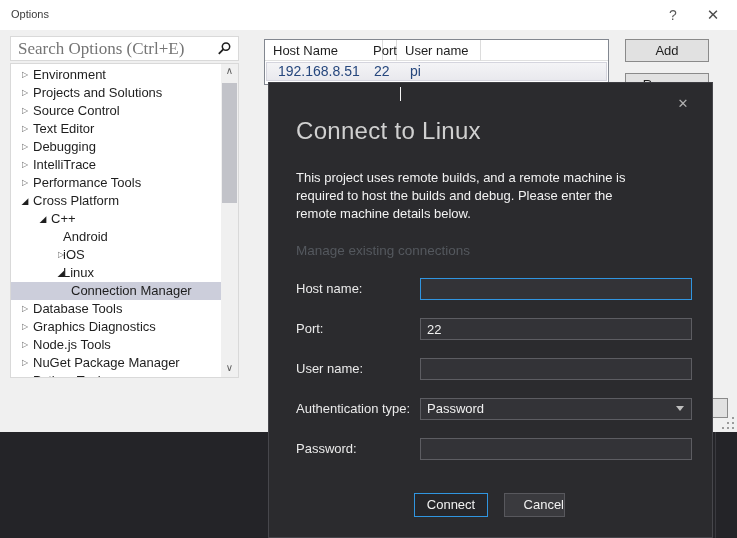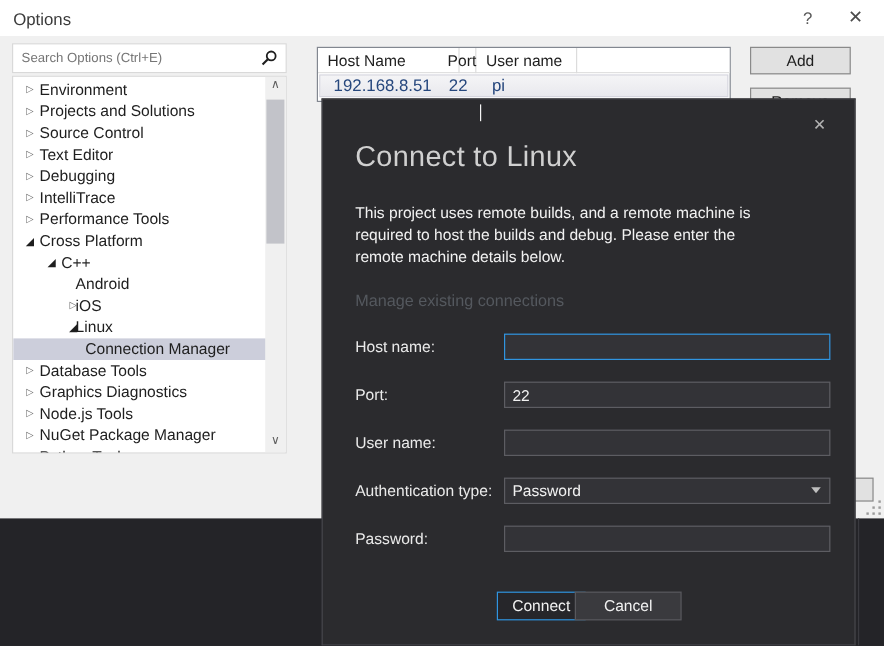--- a/index.html
+++ b/index.html
@@ -6,26 +6,26 @@
   html,body { width:737px; height:538px; }
   body {
     position: relative; overflow: hidden;
     background: #242428;
     font-family: "Liberation Sans", sans-serif;
     -webkit-font-smoothing: antialiased;
   }
   
   .options-window { position:absolute; left:0; top:0; width:737px; height:432px; background:#f0f0f0; }
   .titlebar { position:absolute; left:0; top:0; width:737px; height:30px; background:#ffffff; }
-  .win-title { position:absolute; left:11px; top:8px; font-size:14px; color:#3b3b3b; }
+  .win-title { position:absolute; left:11px; top:8px; font-size:11px; color:#3b3b3b; }
   .win-help  { position:absolute; left:663px; top:5px; width:20px; height:20px; text-align:center; line-height:20px; font-size:14px; color:#5a5a5a; cursor:default; }
   .win-close { position:absolute; left:701px; top:4px; width:24px; height:22px; text-align:center; line-height:22px; font-size:15px; color:#4c4c4c; cursor:default; }
 
   .searchbox { position:absolute; left:10px; top:36px; width:229px; height:25px; background:#ffffff; border:1px solid #d9d9d9; }
-  .searchbox input { position:absolute; left:7px; top:2px; width:190px; height:19px; border:none; outline:none; font-size:11px; color:#0f172a; background:transparent; font-family:Liberation Sans, sans-serif; }
+  .searchbox input { position:absolute; left:7px; top:2px; width:190px; height:19px; border:none; outline:none; font-size:17px; color:#0f172a; background:transparent; font-family:Liberation Serif, serif; }
   .search-icon { position:absolute; right:6px; top:4px; width:15px; height:15px; }
 
   .tree { position:absolute; left:10px; top:63px; width:229px; height:315px; background:#ffffff; border:1px solid #d9d9d9; overflow:hidden; }
   .tree-inner { position:absolute; left:0; top:2px; width:211px; }
   .trow { position:relative; height:18px; line-height:18px; font-size:13px; color:#1e1e1e; white-space:nowrap; cursor:default; }
   .trow .glyph { position:absolute; top:0; width:12px; text-align:center; }
   .glyph.c { font-size:8px; color:#6d6d6d; }
   .glyph.e { font-size:9px; color:#1e1e1e; }
   .lvl0 .glyph { left:8px; }   .lvl0 .tlabel { padding-left:22px; }
   .lvl1 .glyph { left:26px; }  .lvl1 .tlabel { padding-left:40px; }
@@ -72,21 +72,21 @@
   .field { position:absolute; left:124px; top:0; width:272px; height:22px; background:#333337; border:1px solid #5d5d62; color:#f1f1f1; font-size:13px; font-family:"Liberation Sans",sans-serif; padding:0 6px; outline:none; }
   .field.focused { border:1px solid #3095e0; }
   .caret { position:absolute; left:131px; top:4px; width:1px; height:14px; background:#f5f5f5; }
   .combo { line-height:20px; cursor:default; }
   .combo-arrow { position:absolute; right:7px; top:7px; width:0; height:0; border-left:4px solid transparent; border-right:4px solid transparent; border-top:5px solid #bfbfbf; }
 
   .row-host { top:195px; } .row-port { top:235px; } .row-user { top:275px; } .row-auth { top:315px; } .row-pass { top:355px; }
 
   .btn-dark { position:absolute; top:410px; height:24px; background:#3a3a3e; border:1px solid #58585d; color:#f1f1f1; font-size:13px; text-align:center; line-height:22px; cursor:default; }
   .btn-connect { left:145px; width:74px; background:#26262a; border:1px solid #3095e0; }
-  .btn-cancel { left:210px; width:89px; }
+  .btn-cancel { left:235px; width:61px;text-align:right; }
 </style>
 </head>
 <body>
 
 <div class="options-window">
   <div class="titlebar">
     <span class="win-title">Options</span>
     <span class="win-help">?</span>
     <span class="win-close">✕</span>
   </div>

